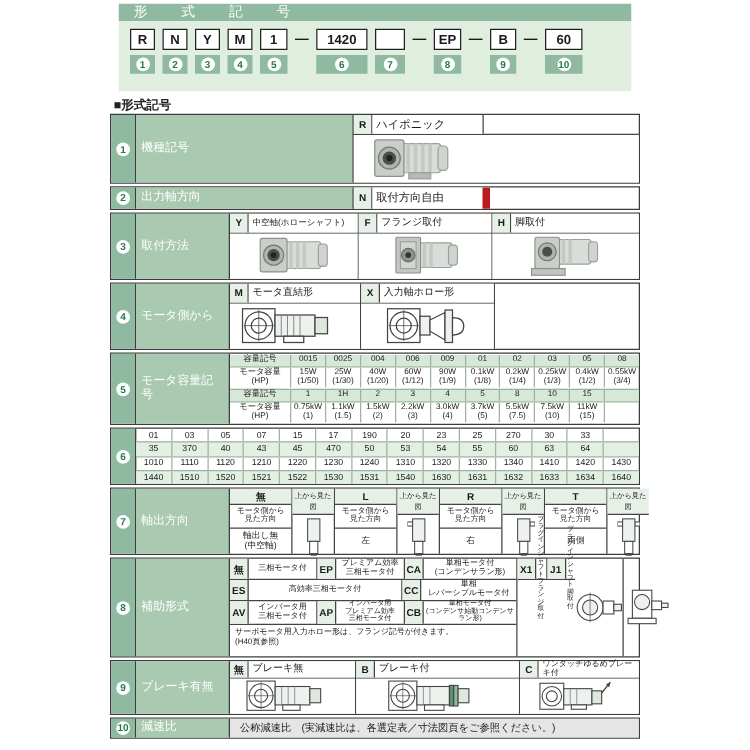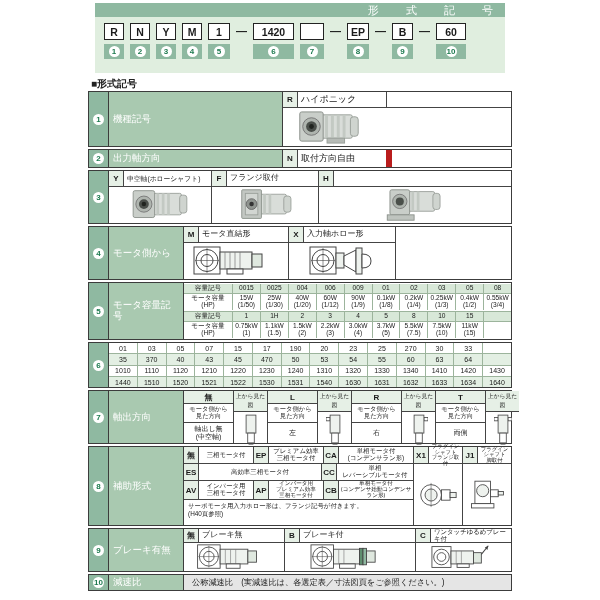--- a/index.html
+++ b/index.html
@@ -1,20 +1,20 @@
 <!DOCTYPE html>
 <html><head>
 <meta charset="utf-8">
 <style>
   html,body{margin:0;padding:0;background:#fff;}
   .page{position:relative;width:600px;height:600px;background:#fff;
         font-family:"Liberation Sans","DejaVu Sans",sans-serif;color:#1a1a1a;overflow:hidden;}
   
   .titlebar{position:absolute;left:95px;top:3px;width:410px;height:14px;background:#8fb9a1;
-            color:#fff;font-size:11px;line-height:14px;text-align:right;letter-spacing:12px;text-indent:12px;}
+            color:#fff;font-size:11px;line-height:14px;text-align:left;letter-spacing:12px;text-indent:12px;}
   .panel{position:absolute;left:95px;top:17px;width:410px;height:56px;background:#e0eedf;}
   .codes{display:flex;align-items:flex-start;padding:6px 0 0 9px;}
   .code-item{display:flex;flex-direction:column;align-items:center;margin-right:6px;}
   .code-box{box-sizing:border-box;height:17px;border:1.6px solid #222;background:#fff;
             font-size:10.5px;font-weight:bold;display:flex;align-items:center;justify-content:center;}
   .num-square{margin-top:4px;height:15px;background:#8fb9a1;display:flex;align-items:center;justify-content:center;align-self:stretch;}
   .circ{width:11px;height:11px;border-radius:50%;background:#fff;color:#1d7a4f;font-size:8px;font-weight:bold;
         display:flex;align-items:center;justify-content:center;}
   .dash{height:17px;line-height:17px;font-weight:bold;font-size:11px;margin-right:6px;}
   .section-title{position:absolute;left:91px;top:77px;font-size:10px;font-weight:bold;color:#222;}
@@ -53,21 +53,21 @@
   .dir-fig:last-child{border-right:none;}
   .fig-label{font-size:5.8px;background:#e6f0e6;border-bottom:1px solid #444;text-align:center;padding:1px 0;}
   .fig-body{flex:1;display:flex;align-items:center;justify-content:center;}
   
   .aux-left{display:flex;flex-direction:column;flex:0 0 229px;border-right:1px solid #444;}
   .aux-row{display:flex;border-bottom:1px solid #444;}
   .aux-row .code{flex:0 0 15px;}
   .aux-desc{font-size:6.4px;white-space:pre-line;line-height:1.02;display:flex;align-items:center;justify-content:center;
             text-align:center;border-right:1px solid #444;padding:1px 1px;min-width:0;}
   .aux-note{flex:1;font-size:6.4px;padding:2px 4px;white-space:pre-line;line-height:1.25;}
-  .aux-right{flex:1;display:flex;flex-direction:column;}
+  .aux-right{flex:1;display:flex;flex-direction:row;}
   .aux-right-hdr{display:flex;border-bottom:1px solid #444;height:16px;}
   .aux-right-imgs{flex:1;display:flex;}
   .aux-img{flex:1;display:flex;align-items:center;justify-content:center;border-right:1px solid #444;}
   .aux-img:last-child{border-right:none;}
 </style>
 </head>
 <body>
 
 <div class="page">
 
@@ -184,20 +184,21 @@
           <div class="code">N</div>
           <div class="desc" style="width:82px;border-right:6px solid #b91c1c;font-size:9px">取付方向自由</div>
         </div>
       </div>
     </div>
 
     <div class="mrow" style="height:54px">
       <div class="num-cell">
           <span class="circ">3</span>
         </div>
+      <div class="label-cell lab-narrow">取付方法</div>
       <div class="content">
         <div class="grp" style="flex:0 0 102px">
           <div class="hdrbar">
             <div class="code">Y</div>
             <div class="desc" style="flex:1;font-size:6.8px">中空軸(ホローシャフト)</div>
           </div>
           <div class="imgarea">
             <svg width="58" height="34" viewBox="0 0 64 38">
               <rect x="24" y="6" width="32" height="24" rx="2" fill="#d9ddd9" stroke="#9aa09a"></rect>
               <rect x="28" y="6" width="3" height="24" fill="#c3c9c3"></rect>
@@ -225,20 +226,21 @@
               <rect x="6" y="2" width="22" height="32" rx="1" fill="#c2c7c2" stroke="#8a908a"></rect>
               <rect x="10" y="6" width="14" height="24" fill="#d2d6d2" stroke="#9aa09a"></rect>
               <circle cx="17" cy="18" r="6" fill="#8f948f" stroke="#666"></circle>
                 <circle cx="17" cy="18" r="2.5" fill="#333"></circle>
             </svg>
           </div>
         </div>
         <div class="grp" style="flex:1">
           <div class="hdrbar">
             <div class="code">H</div>
+            <div class="desc" style="flex:1">脚取付</div>
           </div>
           <div class="imgarea">
             <svg width="58" height="34" viewBox="0 0 64 38">
               <rect x="24" y="4" width="30" height="22" rx="2" fill="#d9ddd9" stroke="#9aa09a"></rect>
               <rect x="28" y="4" width="3" height="22" fill="#c3c9c3"></rect>
                 <rect x="34" y="4" width="3" height="22" fill="#c3c9c3"></rect>
               <rect x="52" y="6" width="8" height="18" rx="3" fill="#cfd4cf" stroke="#9aa09a"></rect>
               <rect x="4" y="2" width="22" height="28" rx="2" fill="#c9cec9" stroke="#8a908a"></rect>
               <circle cx="15" cy="15" r="8" fill="#aeb4ae" stroke="#777"></circle>
                 <circle cx="15" cy="15" r="4.5" fill="#4a4f4a"></circle>

